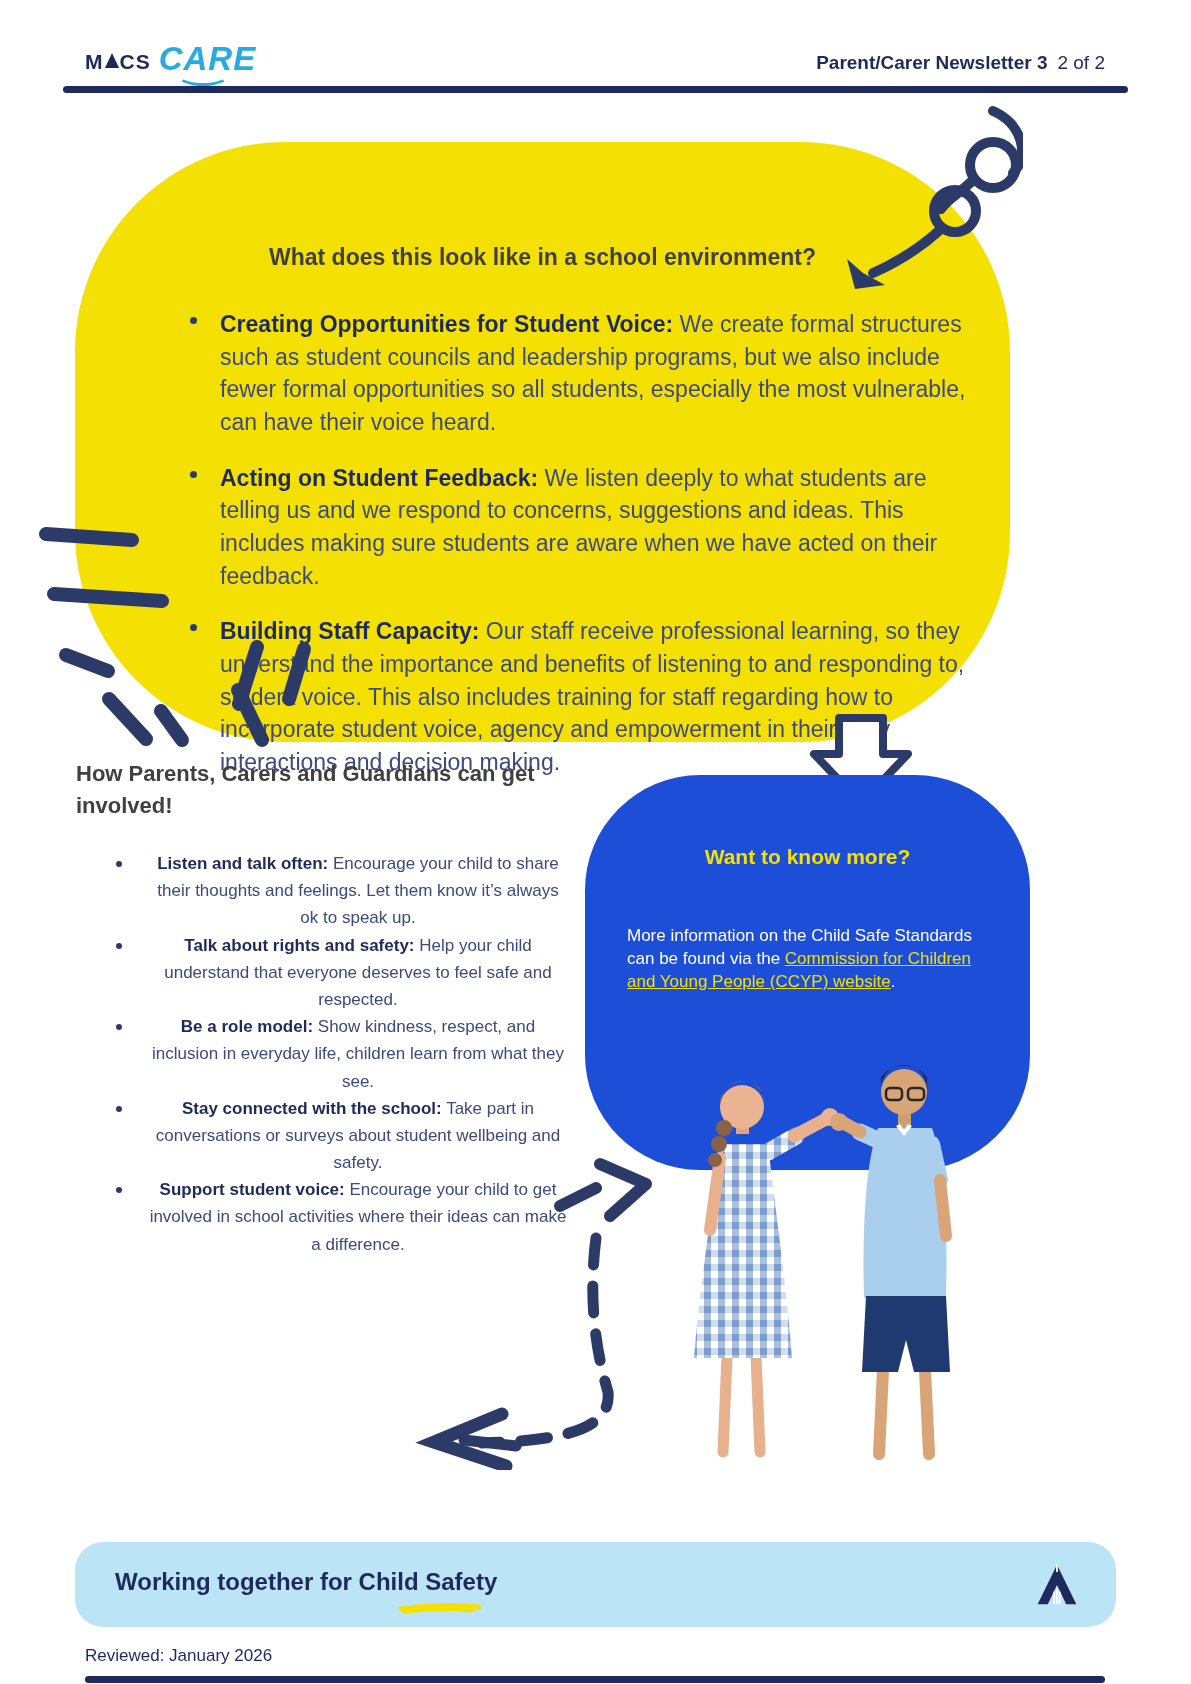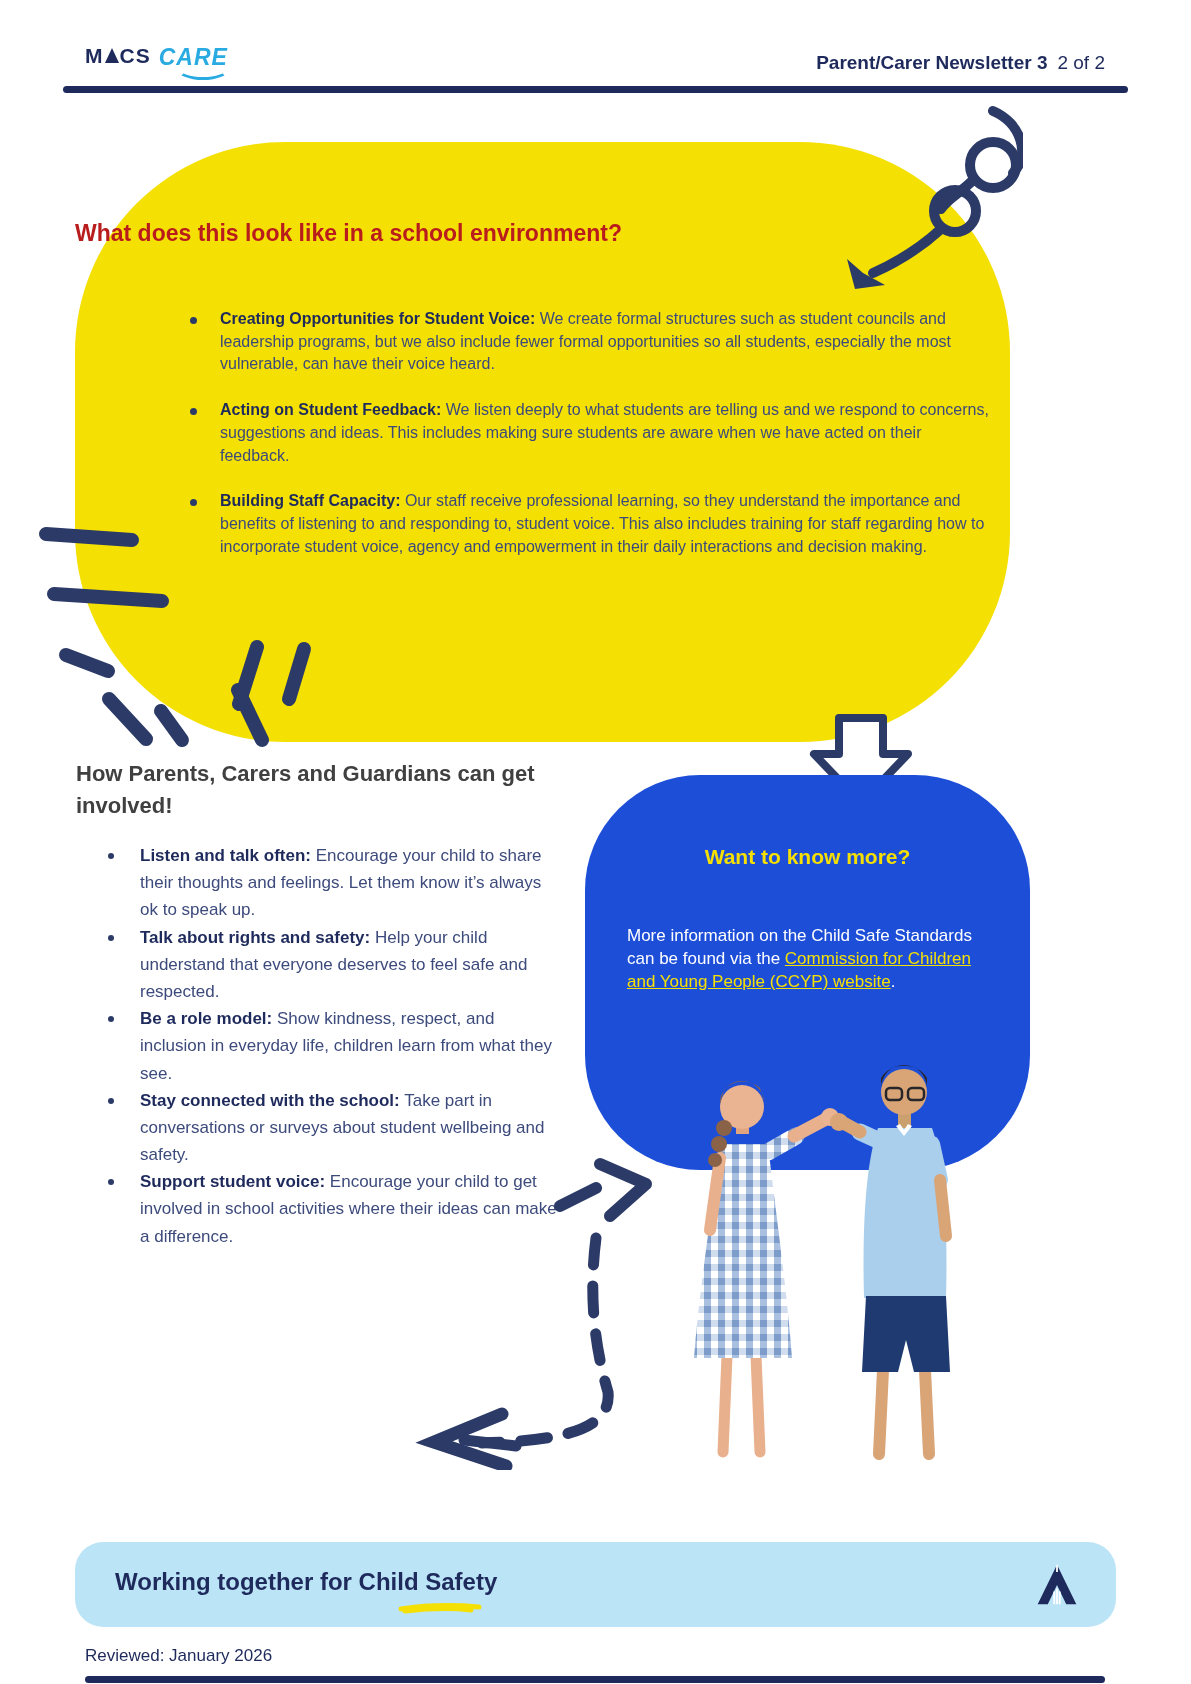--- a/index.html
+++ b/index.html
@@ -2,39 +2,39 @@
 <html><head>
 <meta charset="utf-8">
 <style>
   html,body{margin:0;padding:0;background:#ffffff;}
   #page{position:relative;width:1191px;height:1684px;background:#ffffff;
         font-family:"Liberation Sans",sans-serif;color:#3c4a7c;overflow:hidden;}
   
   .hdr-logo{position:absolute;left:85px;top:44px;display:flex;align-items:flex-end;gap:8px;}
   .macs-word{font-size:21px;font-weight:bold;color:#1e2a5c;letter-spacing:1px;display:flex;align-items:center;}
   .macs-a{display:inline-block;width:0;height:0;border-left:7px solid transparent;border-right:7px solid transparent;border-bottom:15px solid #1e2a5c;margin:0 1px 2px 1px;}
-  .care-word{font-size:23px;font-weight:bold;color:#29abe2;font-style:italic;letter-spacing:1px;line-height:0.9;position:relative;}
+  .care-word{font-size:33px;font-weight:bold;color:#29abe2;font-style:italic;letter-spacing:1px;line-height:0.9;position:relative;}
   .care-smile{position:absolute;left:18px;bottom:-12px;width:46px;height:16px;border:3px solid transparent;border-bottom:3px solid #29abe2;border-radius:50%;}
   .hdr-right{position:absolute;right:86px;top:52px;font-size:19px;color:#1e2a5c;white-space:nowrap;}
   .hdr-right b{font-weight:bold;}
   .hdr-right .pg{font-weight:normal;margin-left:10px;text-align:center;}
   .hdr-rule{position:absolute;left:63px;top:86px;width:1065px;height:7px;background:#1e2a5c;border-radius:4px;}
   
   .yellow-blob{position:absolute;left:75px;top:142px;width:935px;height:600px;background:#f5e003;border-radius:210px;}
-  .yellow-heading{position:absolute;left:75px;top:220px;width:935px;
-        font-size:23px;font-weight:bold;color:#b91c1c;}
+  .yellow-heading{position:absolute;left:75px;top:244px;width:935px;text-align:center;
+        font-size:23px;font-weight:bold;color:#404040;}
   .ylist{position:absolute;left:186px;top:308px;width:805px;list-style:none;margin:0;padding:0;}
-  .ylist li{position:relative;padding-left:34px;margin-bottom:23px;font-size:16px;line-height:1.42;color:#3c4a7c;}
+  .ylist li{position:relative;padding-left:34px;margin-bottom:23px;font-size:23px;line-height:1.42;color:#3c4a7c;}
   .ylist li::before{content:"";position:absolute;left:4px;top:9px;width:7px;height:7px;border-radius:50%;background:#2b3a67;}
   .blead{font-weight:bold;color:#1e2a5c;}
   
   .doodle{position:absolute;}
   
   .involved-heading{position:absolute;left:76px;top:758px;width:480px;font-size:22px;font-weight:bold;color:#404040;line-height:1.45;}
-  .llist{position:absolute;left:100px;top:842px;width:460px;list-style:none;margin:0;padding:0;}
+  .llist{position:absolute;left:100px;top:842px;width:460px;list-style:none;margin:8px;padding:0;text-align:center;}
   .llist li{position:relative;padding-left:40px;font-size:17px;line-height:1.6;color:#3c4a7c;}
   .llist li::before{content:"";position:absolute;left:8px;top:11px;width:6px;height:6px;border-radius:50%;background:#2b3a67;}
   
   .blue-blob{position:absolute;left:585px;top:775px;width:445px;height:395px;background:#1d4ed8;border-radius:115px;}
   .km-heading{position:absolute;left:0;top:70px;width:100%;text-align:center;font-size:21px;font-weight:bold;color:#f5e003;}
   .km-body{position:absolute;left:42px;top:150px;width:345px;font-size:17px;line-height:1.35;color:#ffffff;}
   .km-body p{margin:0 0 16px 0;}
   .km-body a{color:#f5e003;text-decoration:underline;}
   
   .footer-banner{position:absolute;left:75px;top:1542px;width:1041px;height:85px;background:#bce4f7;border-radius:28px;}

